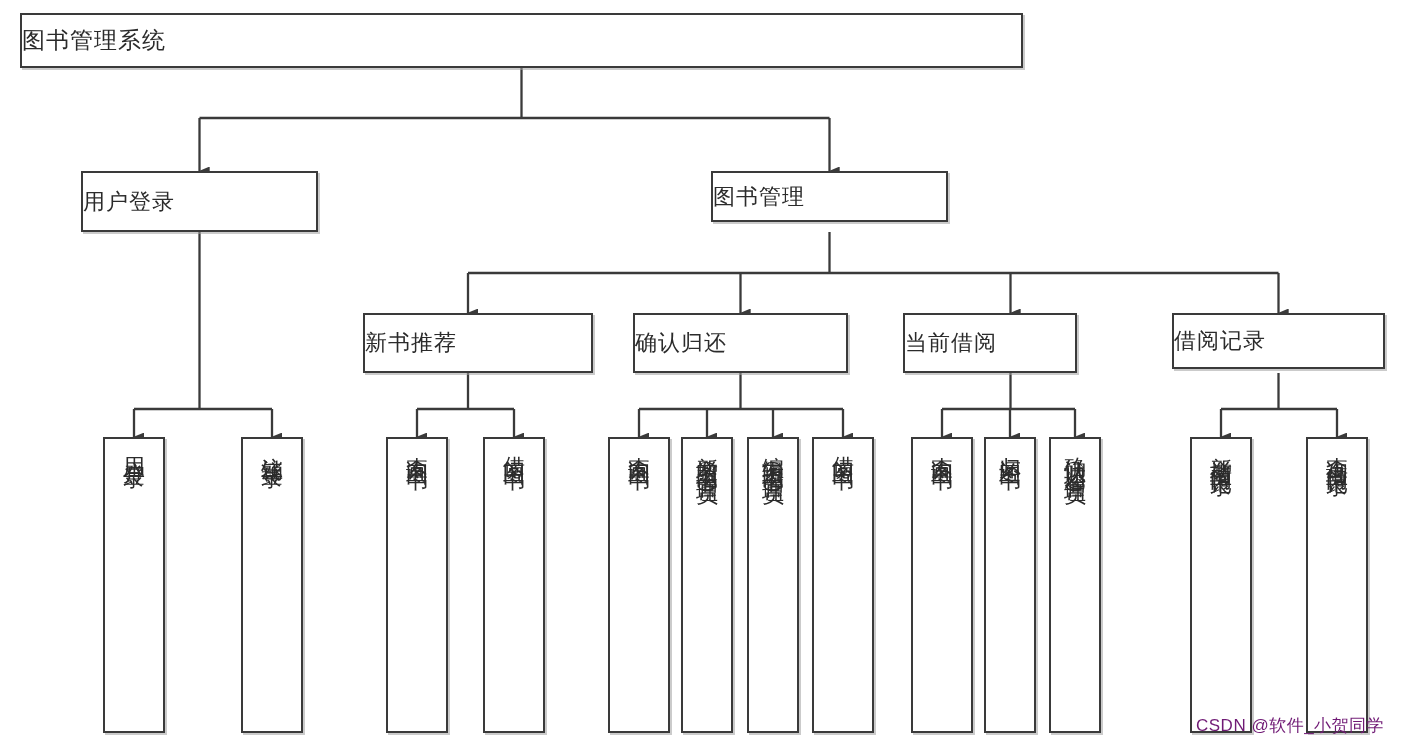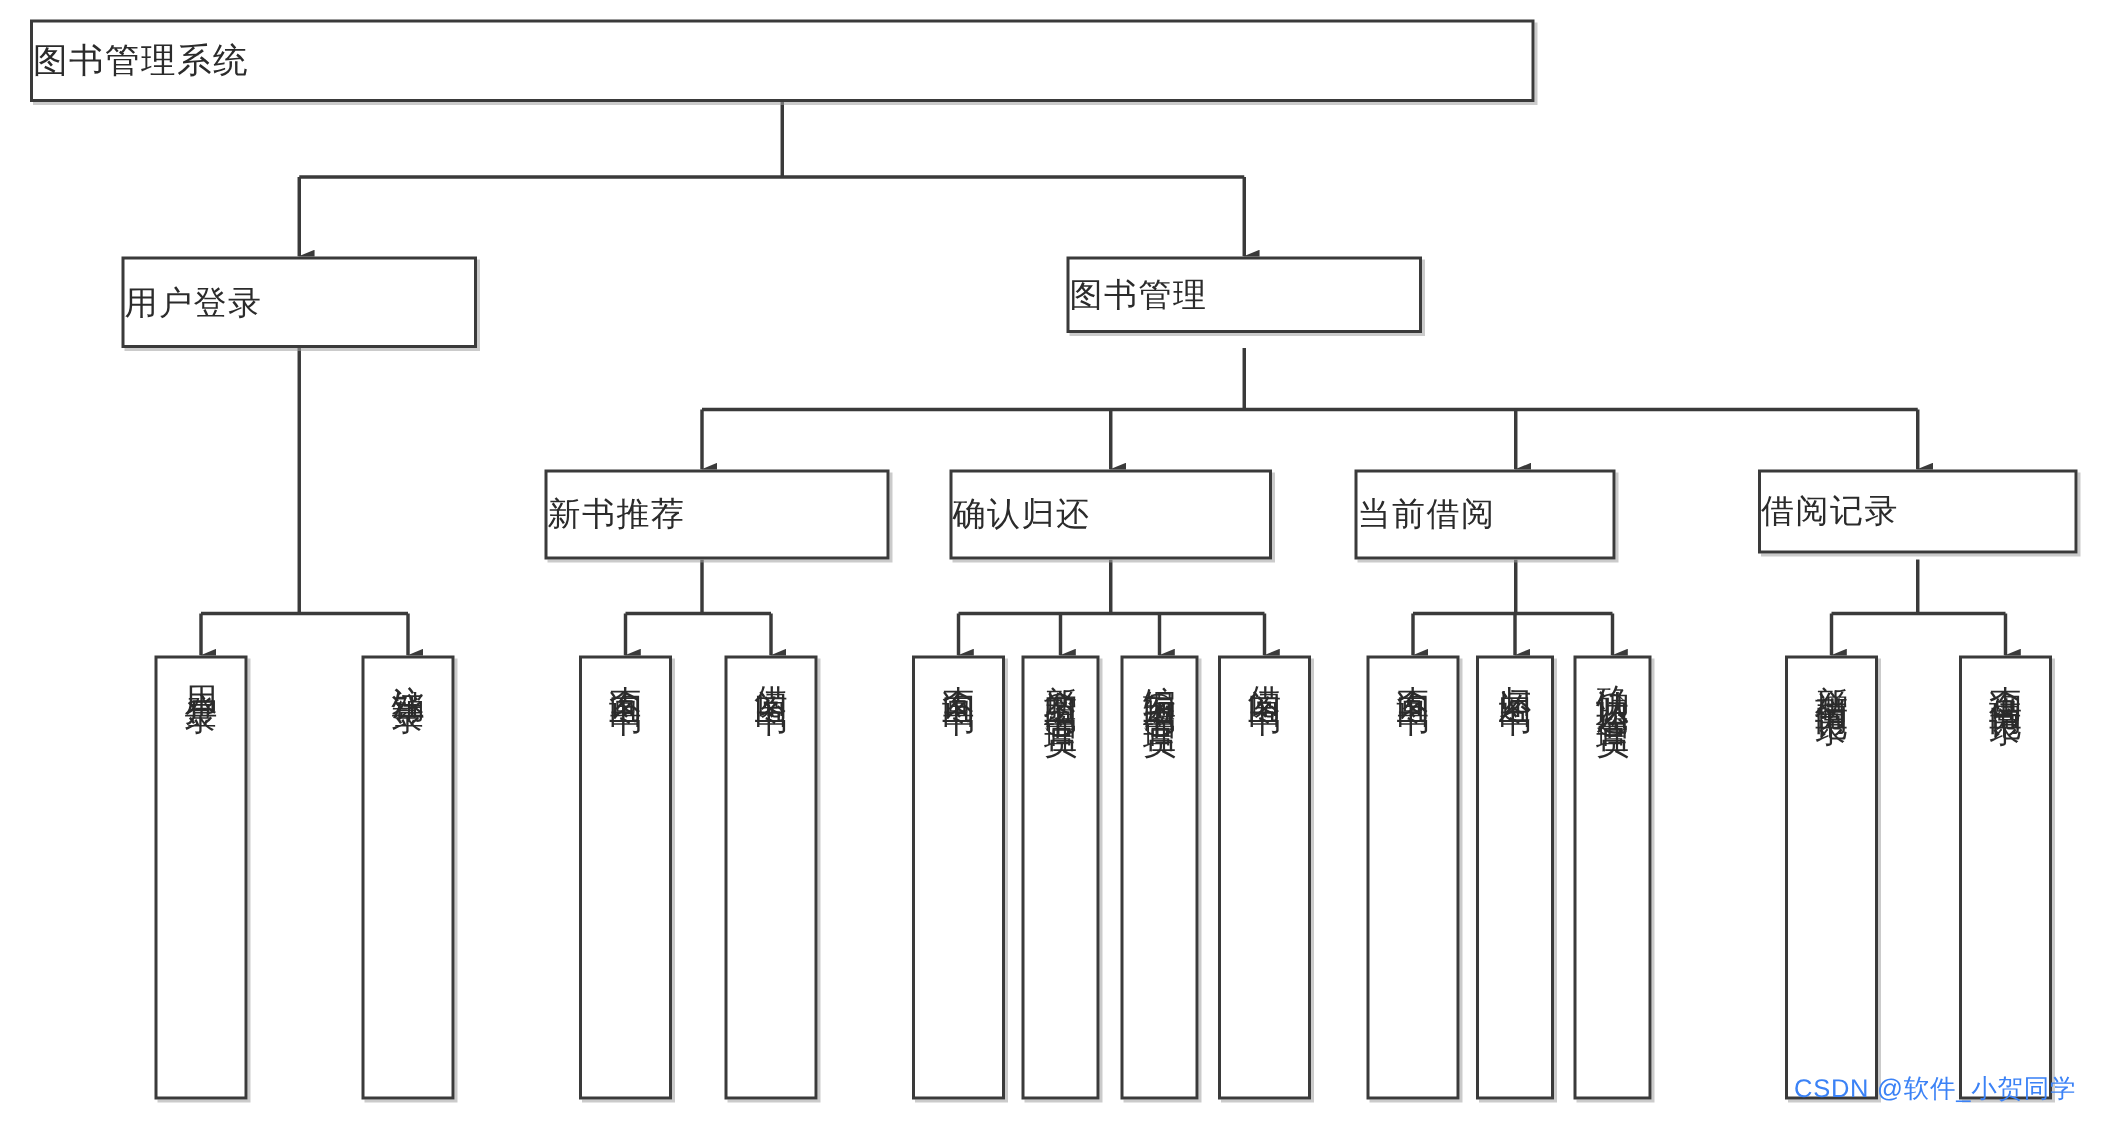--- a/index.html
+++ b/index.html
@@ -56,21 +56,21 @@
     writing-mode:vertical-rl;
     text-orientation:upright;
     font-size:22px;
     letter-spacing:4px;
     line-height:1;
     white-space:nowrap;
     margin-top:0;
   }
   .watermark{
     position:absolute;
-    color:#3b82f6;
+    color:#701a75;
     font-size:17px;
     letter-spacing:0.5px;
     z-index:5;
     white-space:nowrap;
     user-select:none;
   }
 </style>
 </head>
 <body>
 

